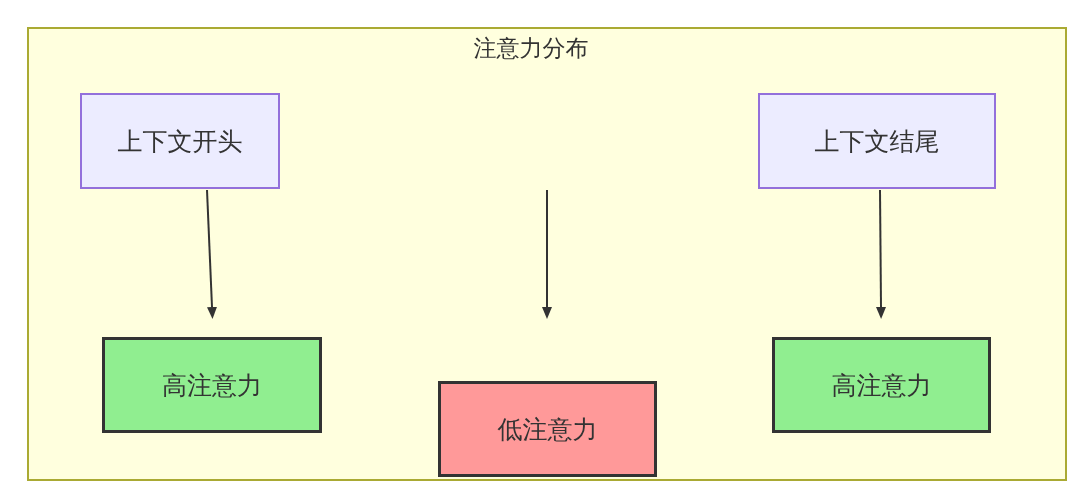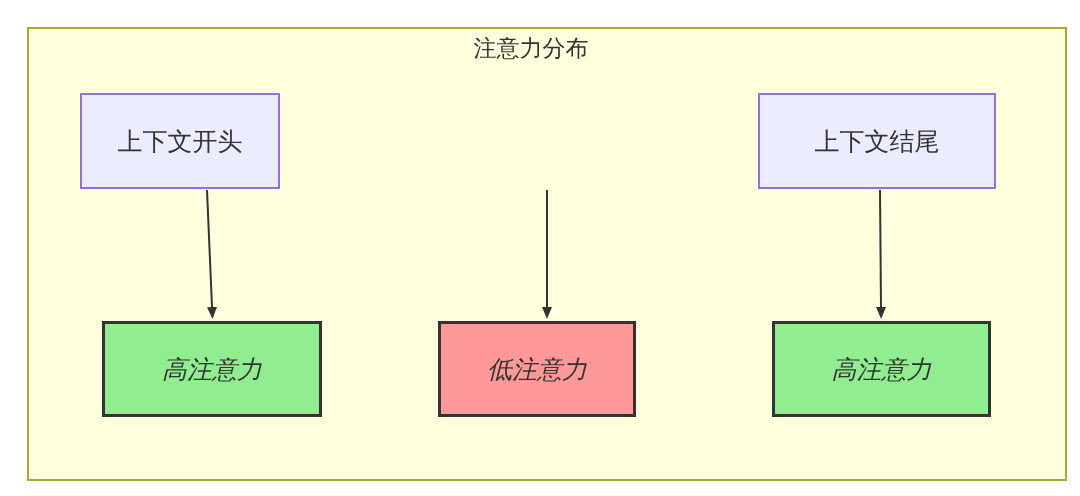--- a/index.html
+++ b/index.html
@@ -48,29 +48,28 @@
   .src {
     top: 93px;
     height: 96px;
     background: var(--node-fill, #ececff);
     border: 2px solid var(--node-border, #9370db);
   }
   .n1 { left: 80px;  width: 200px; }
   .n2 { left: 424px; width: 246px; }
   .n3 { left: 758px; width: 238px; }
   .result {
-    top: 321px;
+    top: 337px;
     height: 96px;
     border: 3px solid var(--result-border, #333333);
-    font-style: italic;
   }
   .r-high { background: var(--high-fill, #90ee90); }
   .r-low  { background: var(--low-fill,  #ff9999); }
   .r1 { left: 102px; width: 220px; }
-  .r2 { left: 438px; width: 198px; }
+  .r2 { left: 438px; width: 219px; margin-top: 44px; }
   .r3 { left: 772px; width: 219px; }
   .edges {
     position: absolute;
     left: 0;
     top: 0;
     width: 1080px;
     height: 496px;
     pointer-events: none;
   }
   .edge {

